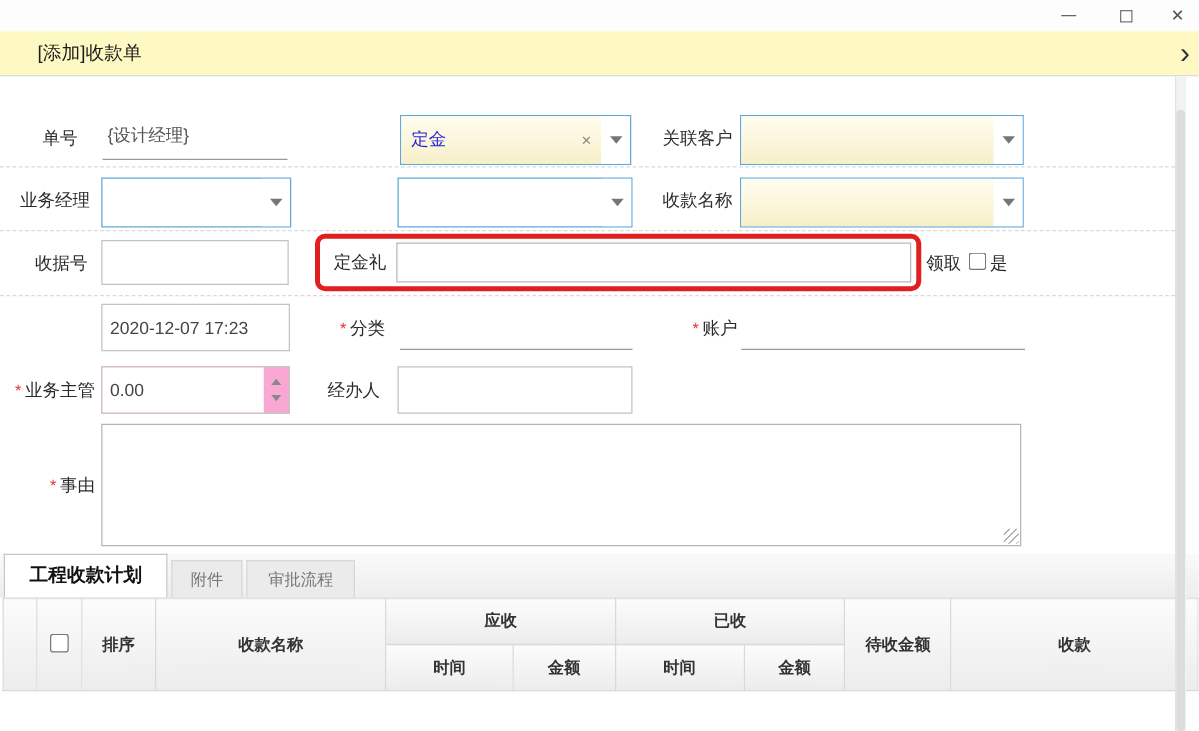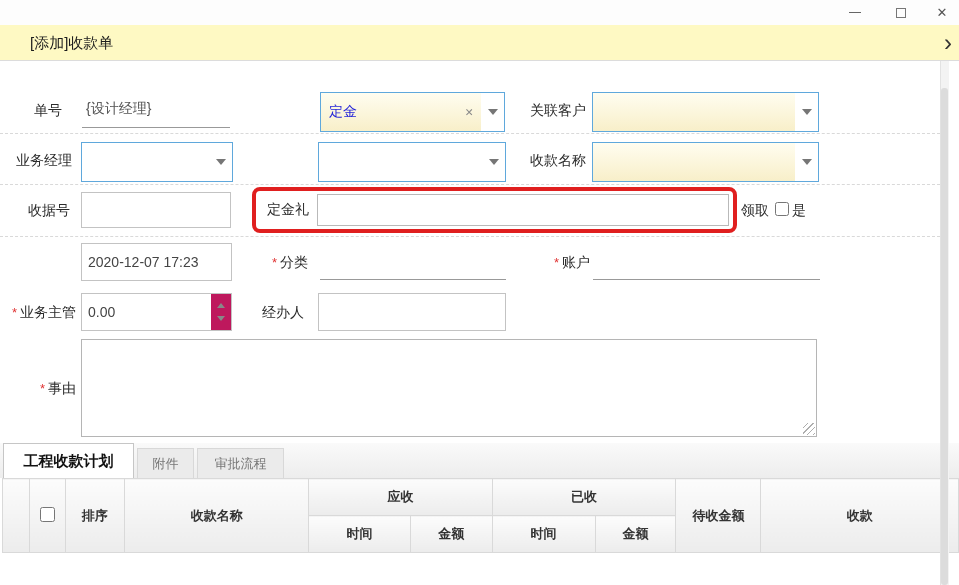--- a/index.html
+++ b/index.html
@@ -32,21 +32,21 @@
   .dd-arrow-zone { width:23px; display:flex; align-items:center; justify-content:center; background:#fff; cursor:pointer; }
   .tri-down { width:0; height:0; border-left:5px solid transparent; border-right:5px solid transparent; border-top:6px solid #767676; }
   .dashed-sep { position:absolute; left:0; width:940px; height:0; border-top:1px dashed #d9d9d9; }
 
   
   .redbox { position:absolute; left:252px; top:187px; width:485px; height:46px; border:4px solid #e01f1f; border-radius:8px; display:flex; align-items:center; }
   .redbox .lbl-in { font-size:14px; color:#2b2b2b; margin-left:11px; white-space:nowrap; }
   .redbox input { margin-left:8px; width:412px; height:32px; border:1px solid #b9b9b9; outline:none; padding:0 6px; font-size:14px; }
 
   
-  .spinner { position:absolute; left:81px; top:293px; width:151px; height:38px; border:1px solid #c3c3c3; display:flex; background:#be185d; }
+  .spinner { position:absolute; left:81px; top:293px; width:151px; height:38px; border:1px solid #c3c3c3; display:flex; background:#f9a8d4; }
   .spinner input { flex:1; border:none; outline:none; font-size:14px; color:#444; padding:0 6px; min-width:0; }
   .spin-btns { width:20px; display:flex; flex-direction:column; align-items:center; justify-content:center; gap:8px; cursor:pointer; }
   .tri-up-s { width:0; height:0; border-left:4px solid transparent; border-right:4px solid transparent; border-bottom:5px solid #888; }
   .tri-down-s { width:0; height:0; border-left:4px solid transparent; border-right:4px solid transparent; border-top:5px solid #888; }
 
   
   .reason-ta { position:absolute; left:81px; top:339px; width:736px; height:98px; border:1px solid #b5b5b5; resize:none; outline:none; font-size:14px; font-family:inherit; padding:4px 6px; }
   .resize-grip { position:absolute; left:803px; top:423px; width:12px; height:12px; background:repeating-linear-gradient(135deg, transparent 0 3px, #9a9a9a 3px 4px); opacity:.8; }
 
   

